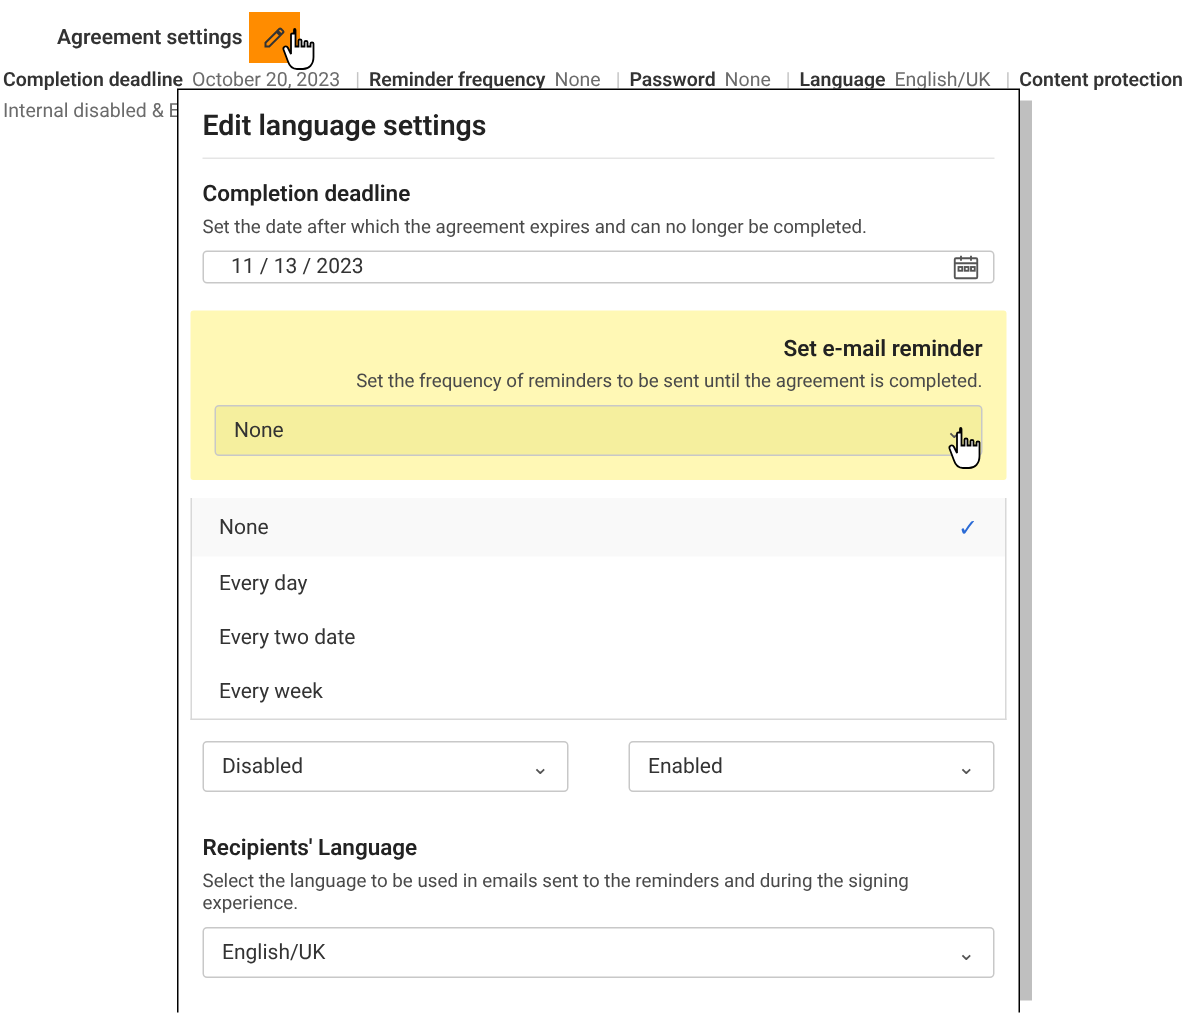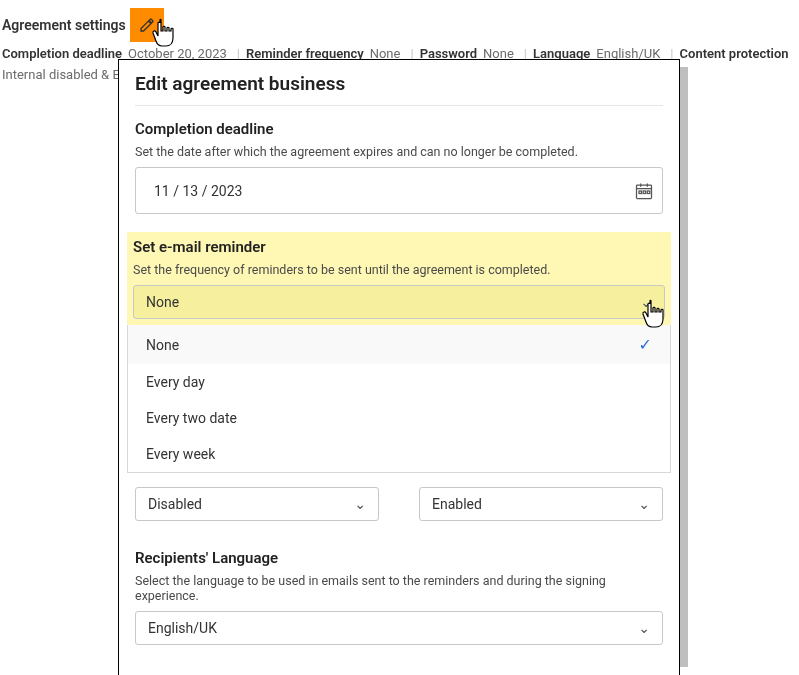--- a/index.html
+++ b/index.html
@@ -1,19 +1,19 @@
 <!DOCTYPE html>
 <html><head>
   <meta charset="utf-8">
   <style>
     * { margin: 0; padding: 0; box-sizing: border-box; font-family: -apple-system, BlinkMacSystemFont, "Segoe UI", Roboto, Arial, sans-serif; }
     body { background: #fff; width: 799px; height: 675px; position: relative; }
 
     .topbar { padding: 8px 2px 0; }
-    .top-row { display: flex; align-items: center; gap: 4px; position: relative; }
+    .top-row { display: flex; align-items: center; gap: 4px; position: relative; margin-left: 36px; }
     .top-title { font-size: 14px; font-weight: 600; color: #333; }
     .edit-highlight { width: 34px; height: 34px; background: #ff8c00; display:flex; align-items:center; justify-content:center; position:relative; }
     .summary-row { display:flex; align-items:center; gap:6px; font-size: 13px; color:#333; margin-top:4px; flex-wrap:wrap; }
     .summary-label { font-weight: 600; color:#333; }
     .summary-value { color: #6b6b6b; margin-right:4px; }
     .vsep { color: #c5c5c5; }
 
     .modal {
       position: absolute;
       top: 59px;
@@ -31,25 +31,25 @@
       height: 600px;
       background: rgba(0,0,0,0.25);
       z-index:-1;
     }
     .modal h2 { font-size: 19px; font-weight:600; margin-bottom:10px; color:#222;}
     .hr { border:none; border-top:1px solid #e5e5e5; margin-bottom:14px;}
 
     .section-title { font-size:15px; font-weight:600; color:#222; margin-bottom:6px; }
     .section-desc { font-size:12.5px; color:#4a4a4a; margin-bottom:8px; }
 
-    .date-input { display:flex; align-items:center; border:1px solid #c8c8c8; height:47px; padding:0 8px; border-radius:3px; margin-bottom:18px;}
+    .date-input { display:flex; align-items:center; border:1px solid #c8c8c8; height:22px; padding:0 8px; border-radius:3px; margin-bottom:18px;}
     .date-input input { border:none; outline:none; font-size:14px; color:#333; flex:1; padding-left:10px; }
     .cal-icon { width:20px; color:#555; display:flex; }
 
-    .highlight-block { background:#fff8b5; margin: 0 -8px; padding:6px; border-radius:2px; }
+    .highlight-block { background:#fff8b5; margin: 12px -8px; padding:16px; border-radius:2px;text-align:right; }
     .select-box { display:flex; align-items:center; justify-content:space-between; border:1px solid #c8c8c8; height:34px; padding:0 12px; border-radius:3px; background:#fff; cursor:pointer; position:relative;}
     .highlight-block .select-box { background: #f5ef9e; }
     .select-val { font-size:14px; color:#333; }
     .chev { color:#555; font-size:14px; }
 
     .dropdown-list { background:#fff; border:1px solid #d8d8d8; border-top:none; margin: 0 -8px; margin-bottom:14px;}
     .dropdown-item { padding:10px 18px; font-size:14px; color:#333; cursor:pointer; display:flex; justify-content:space-between; align-items:center;}
     .dropdown-item.selected { background:#f9f9f9; }
     .check { color:#2b6bd6; font-size:16px; }
 
@@ -91,21 +91,21 @@
     <span class="summary-label">Language</span>
     <span class="summary-value">English/UK</span>
     <span class="vsep">|</span>
     <span class="summary-label">Content protection</span>
     <span class="summary-value">Internal disabled &amp; External enabled</span>
   </div>
 </div>
 
 <div class="modal-shadow"></div>
 <div class="modal">
-  <h2>Edit agreement business</h2>
+  <h2>Edit language settings</h2>
   <hr class="hr">
 
   <div class="section-title">Completion deadline</div>
   <div class="section-desc">Set the date after which the agreement expires and can no longer be completed.</div>
   <div class="date-input">
     <input type="text" value="11 / 13 / 2023" style="">
     <span class="cal-icon">
       <svg viewBox="0 0 24 24" fill="none" stroke="currentColor" stroke-width="1.5">
           <rect x="3" y="5" width="18" height="16" rx="1"></rect>
           <path d="M3 9h18M8 3v4M16 3v4"></path>

